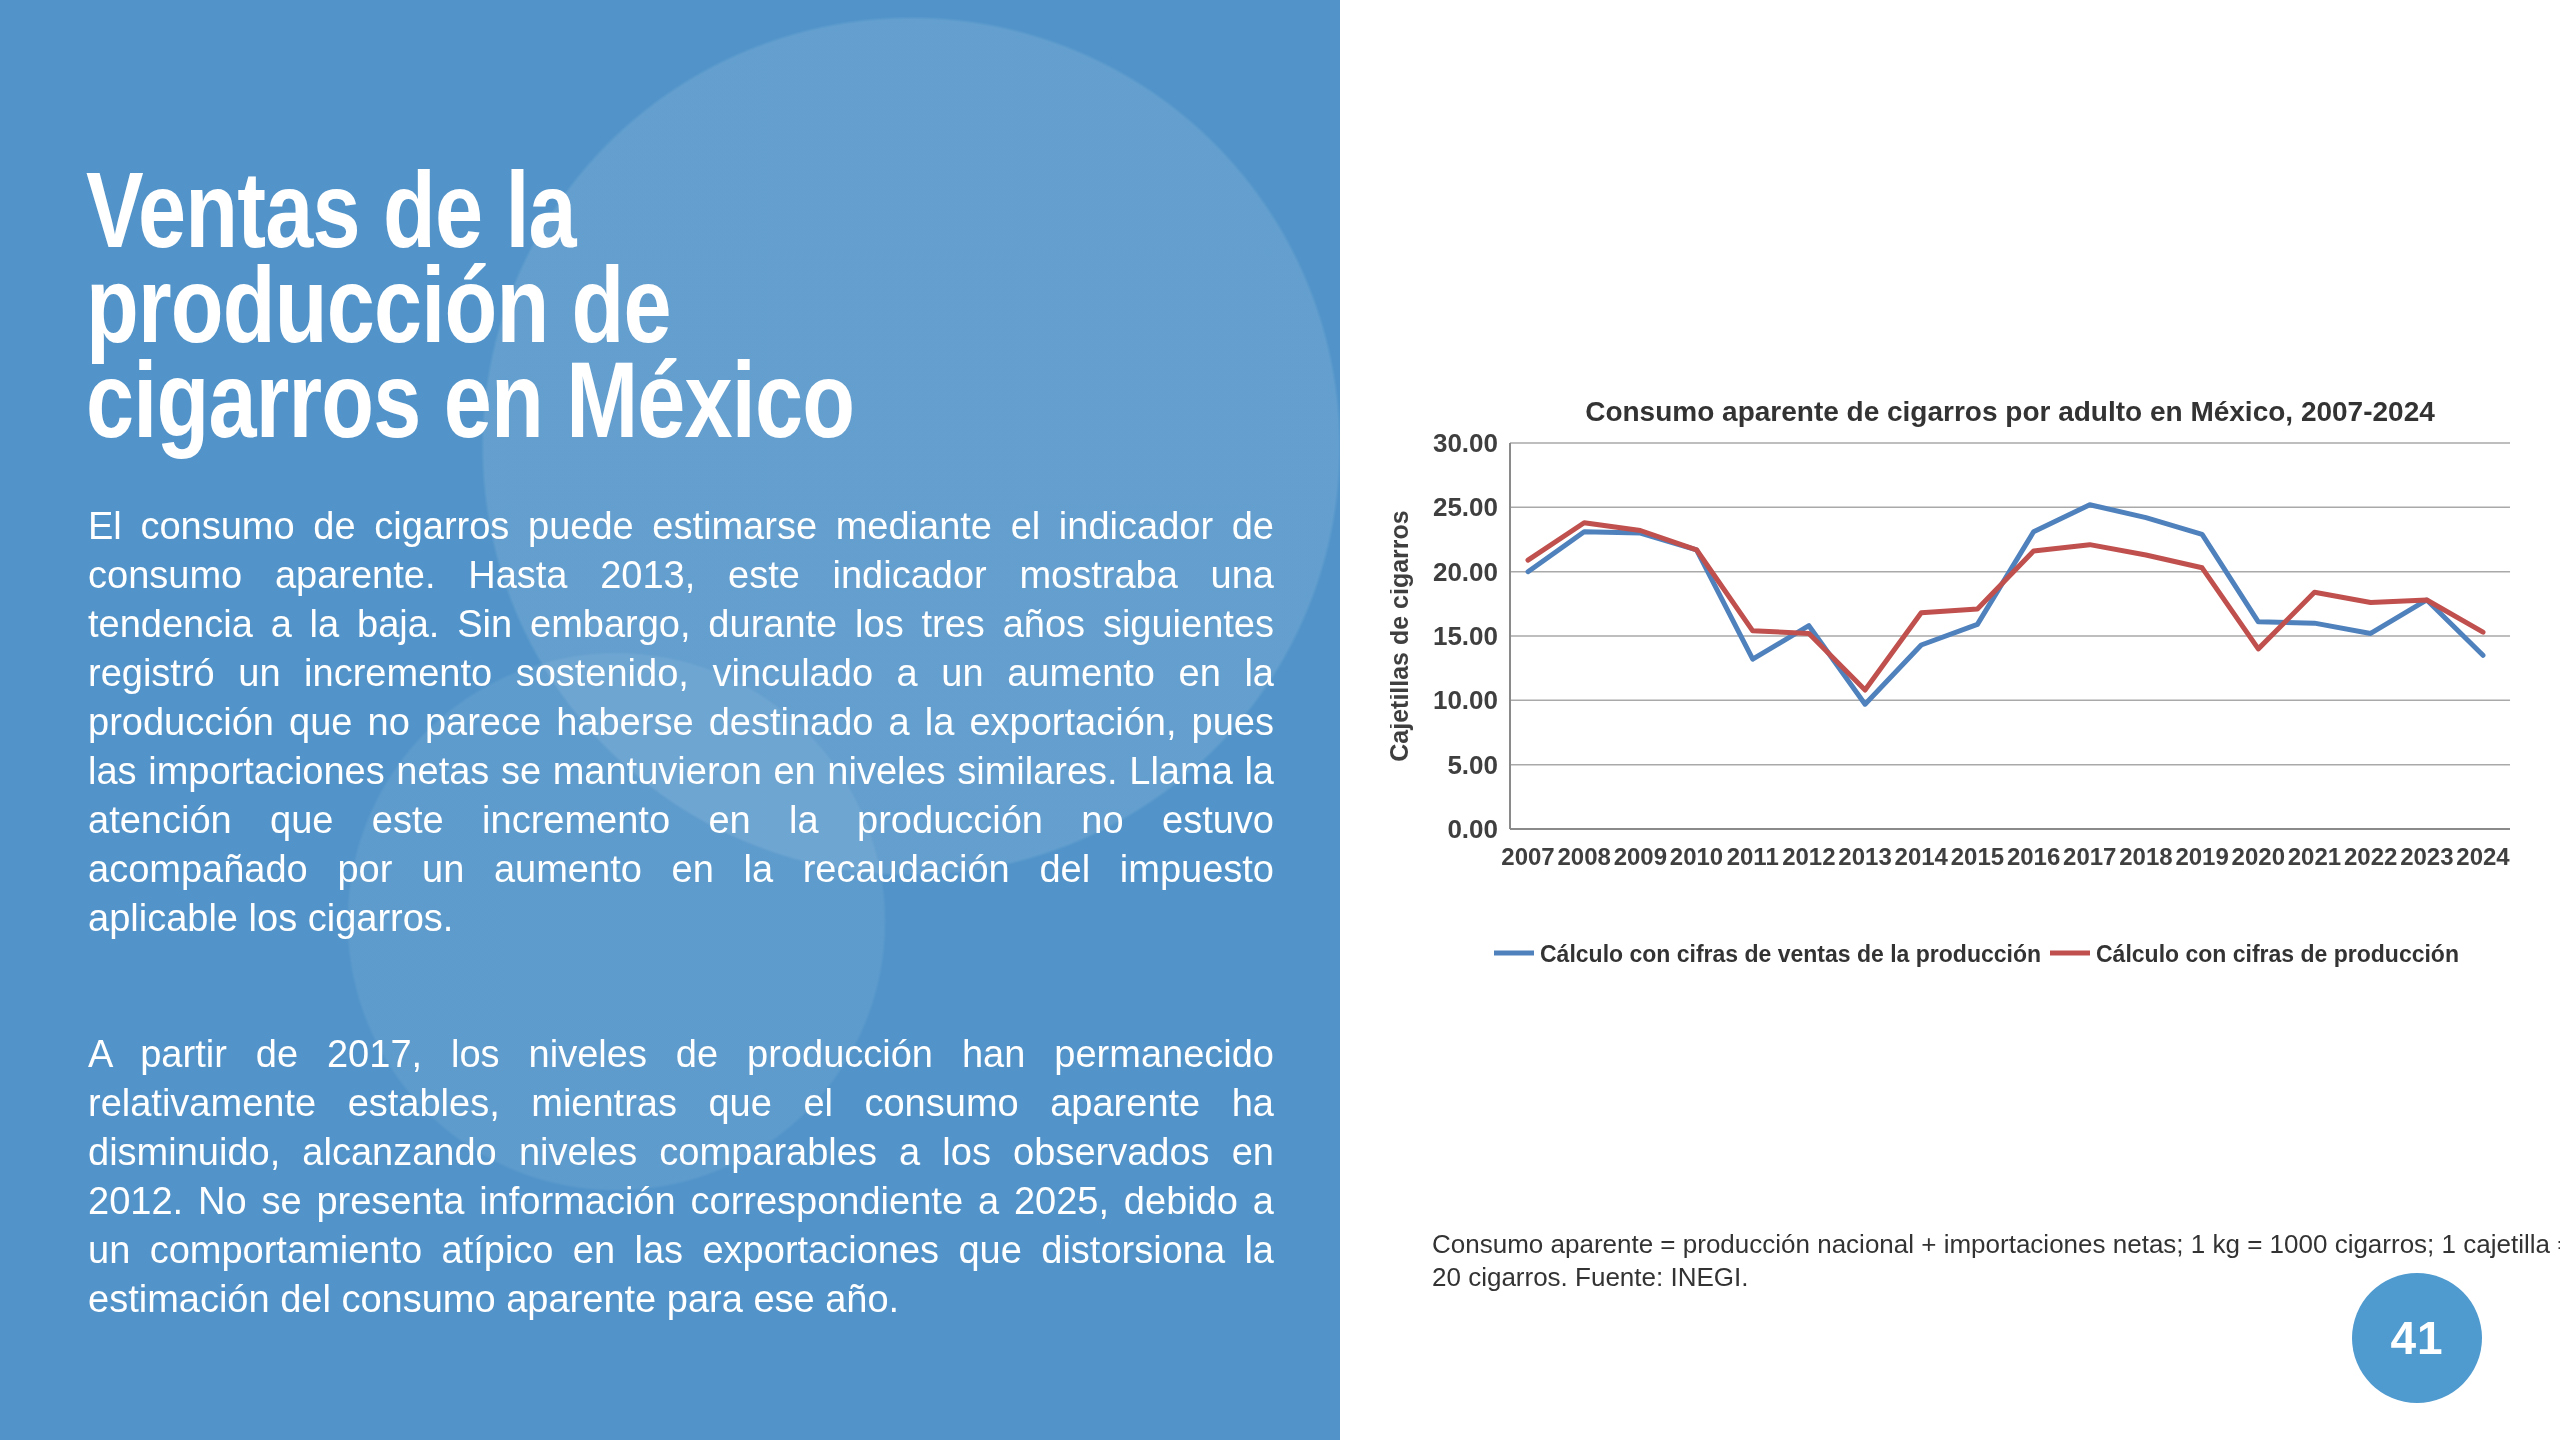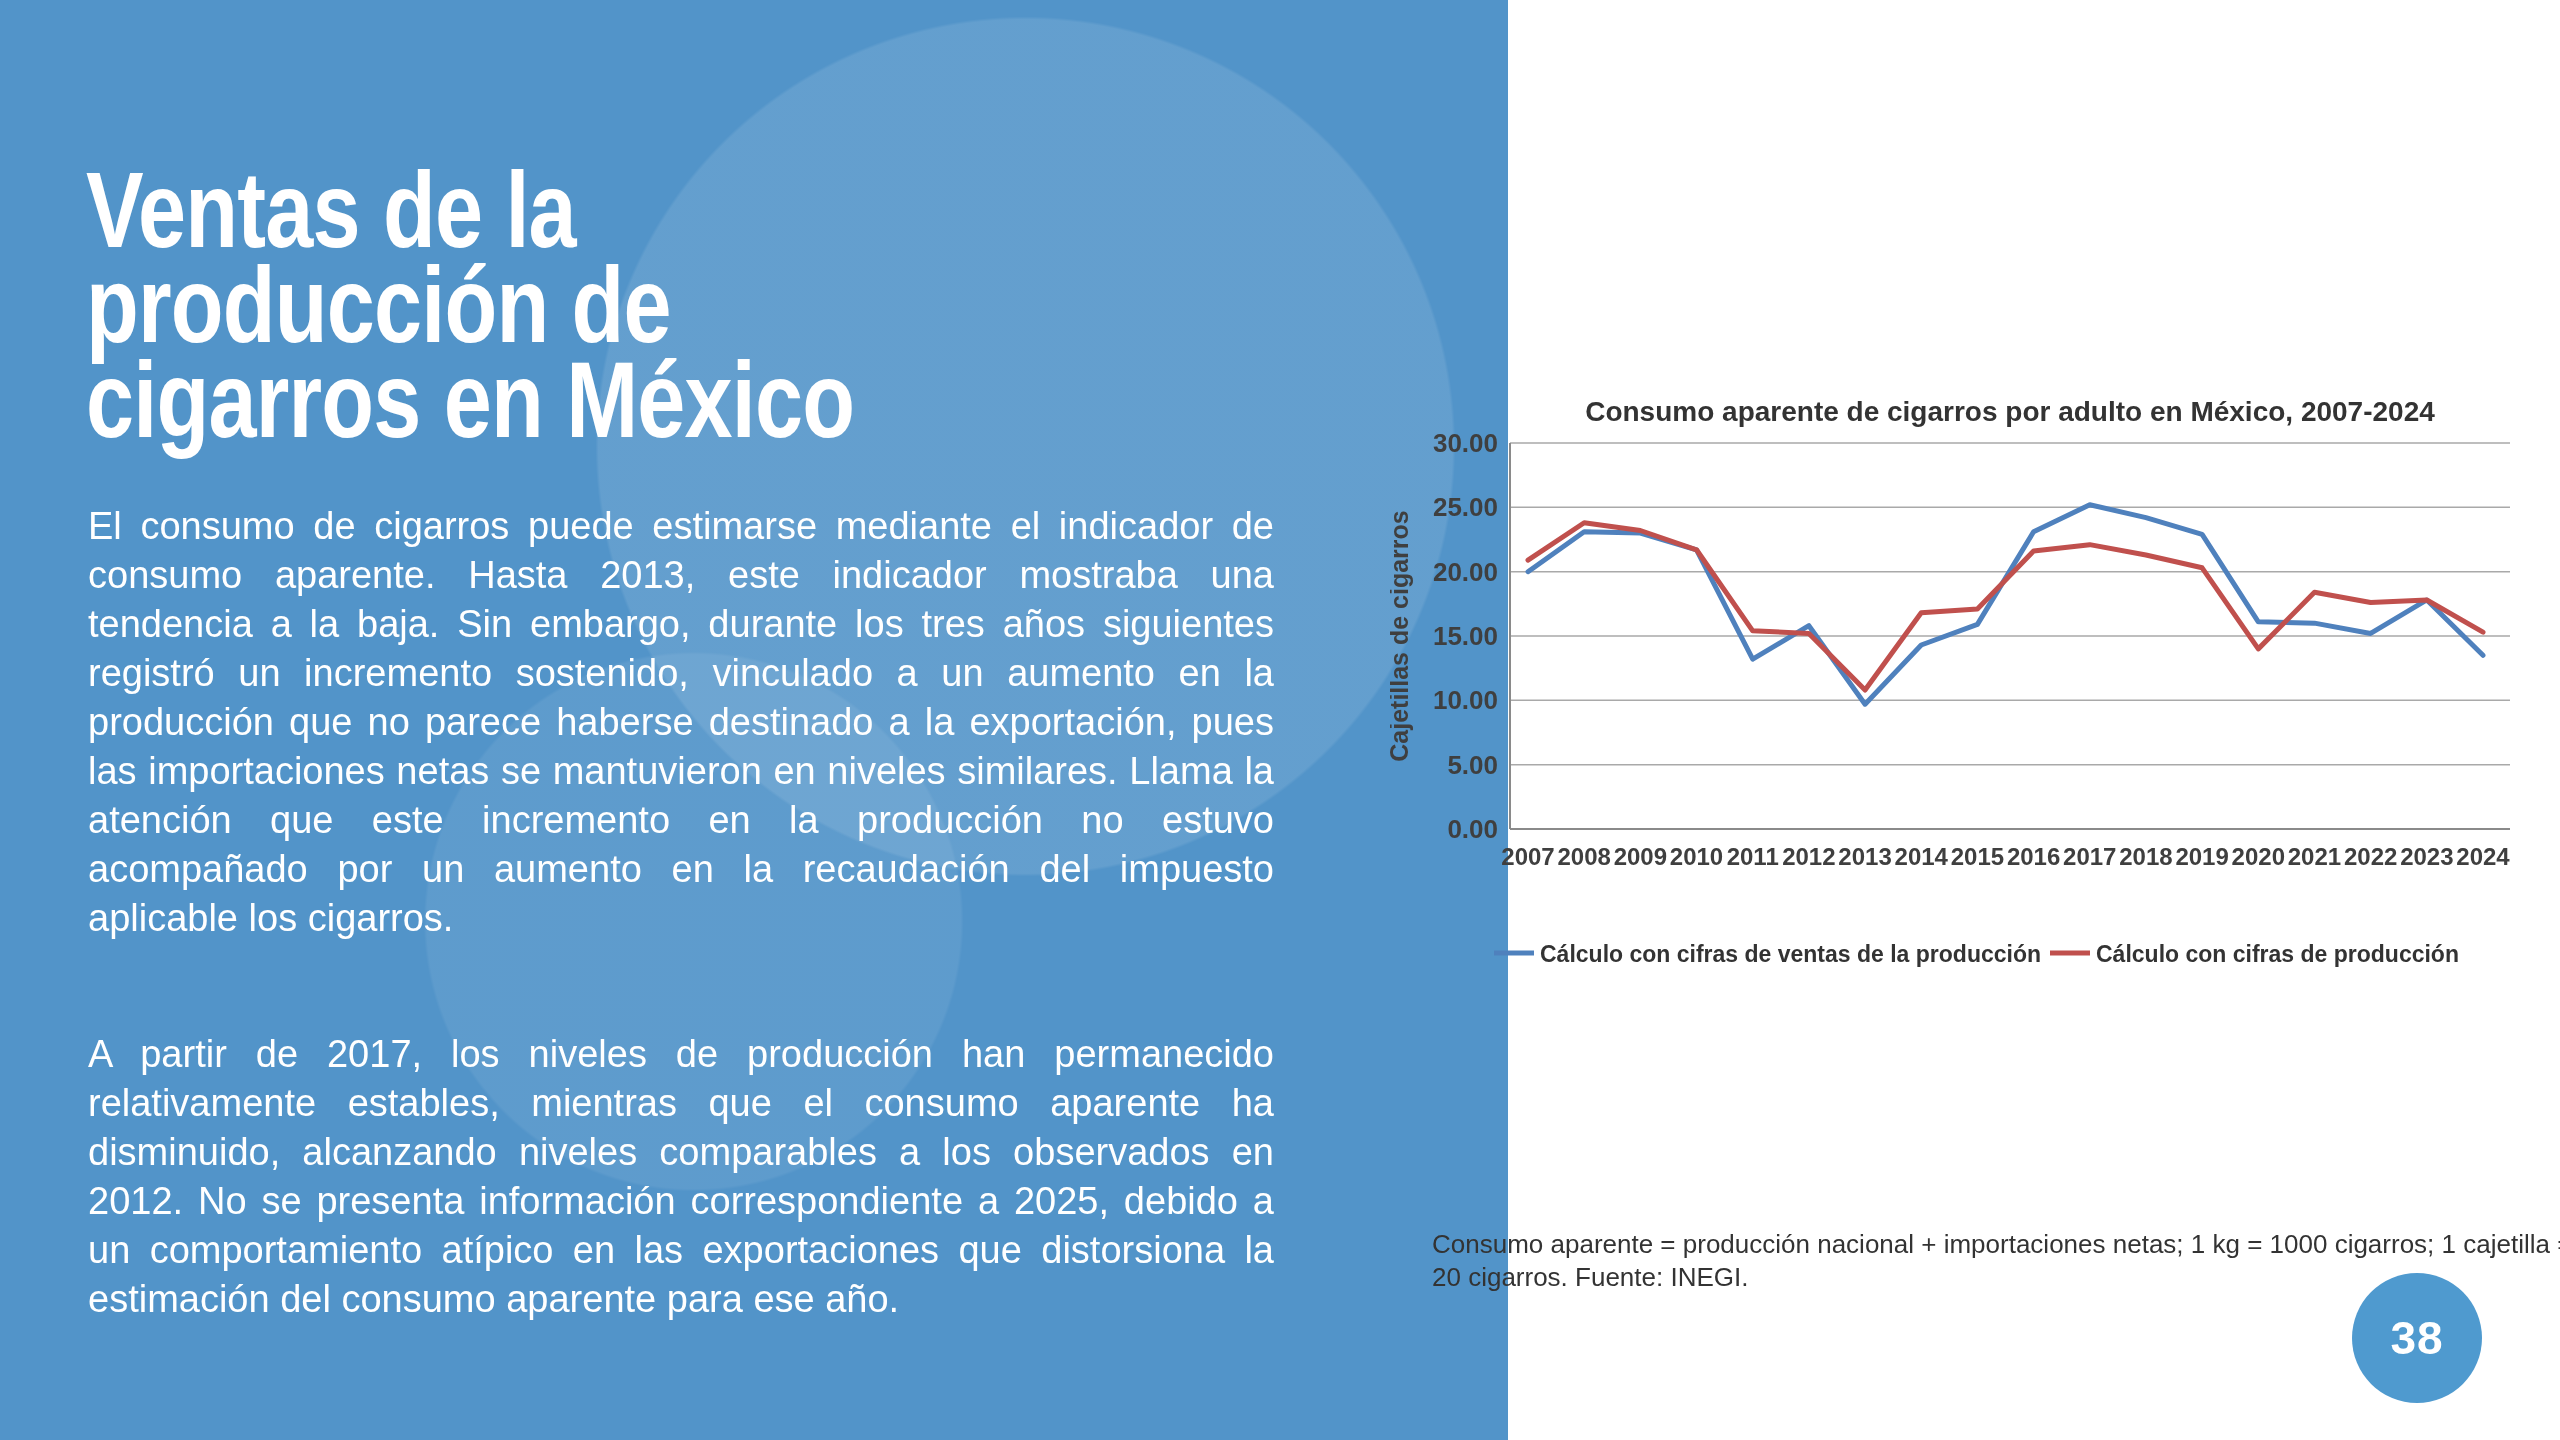--- a/index.html
+++ b/index.html
@@ -4,21 +4,21 @@
 <style>
   html,body{margin:0;padding:0;}
   .page{
     position:relative;
     width:2560px;height:1440px;
     background:#ffffff;
     overflow:hidden;
     font-family:"Liberation Sans", sans-serif;
   }
   .left-panel{
-    position:absolute;left:0;top:0;width:1508px;height:1440px;
+    position:absolute;left:0;top:0;width:1340px;height:1440px;
     background:
       radial-gradient(circle 430px at 68% 31%, rgba(255,255,255,0.10) 0 427px, rgba(255,255,255,0) 430px),
       radial-gradient(circle 270px at 46% 64%, rgba(255,255,255,0.07) 0 267px, rgba(255,255,255,0) 270px),
       #5294C9;
   }
   .slide-title{
     position:absolute;left:86px;top:90px;width:1400px;
     color:#ffffff;
     font-size:108px;font-weight:700;line-height:95px;
     white-space:pre-line;
@@ -101,16 +101,16 @@
       <text text-anchor="middle" font-size="25" font-weight="700" fill="#3F3F3F" transform="translate(18 251) rotate(-90)">Cajetillas de cigarros</text>
       <line x1="104" x2="144" y1="568" y2="568" stroke="#4F81BD" stroke-width="5"></line>
       <text x="150" y="577" font-size="23" font-weight="600" fill="#333333">Cálculo con cifras de ventas de la producción</text>
       <line x1="660" x2="700" y1="568" y2="568" stroke="#C0504D" stroke-width="5"></line>
       <text x="706" y="577" font-size="23" font-weight="600" fill="#333333">Cálculo con cifras de producción</text>
     </svg>
 
   <p class="footnote">Consumo aparente = producción nacional + importaciones netas; 1 kg = 1000 cigarros; 1 cajetilla = 20 cigarros. Fuente: INEGI.</p>
 
   <div class="page-badge">
-    <span>38</span>
+    <span>41</span>
   </div>
 
 </div>
 
 </body></html>

